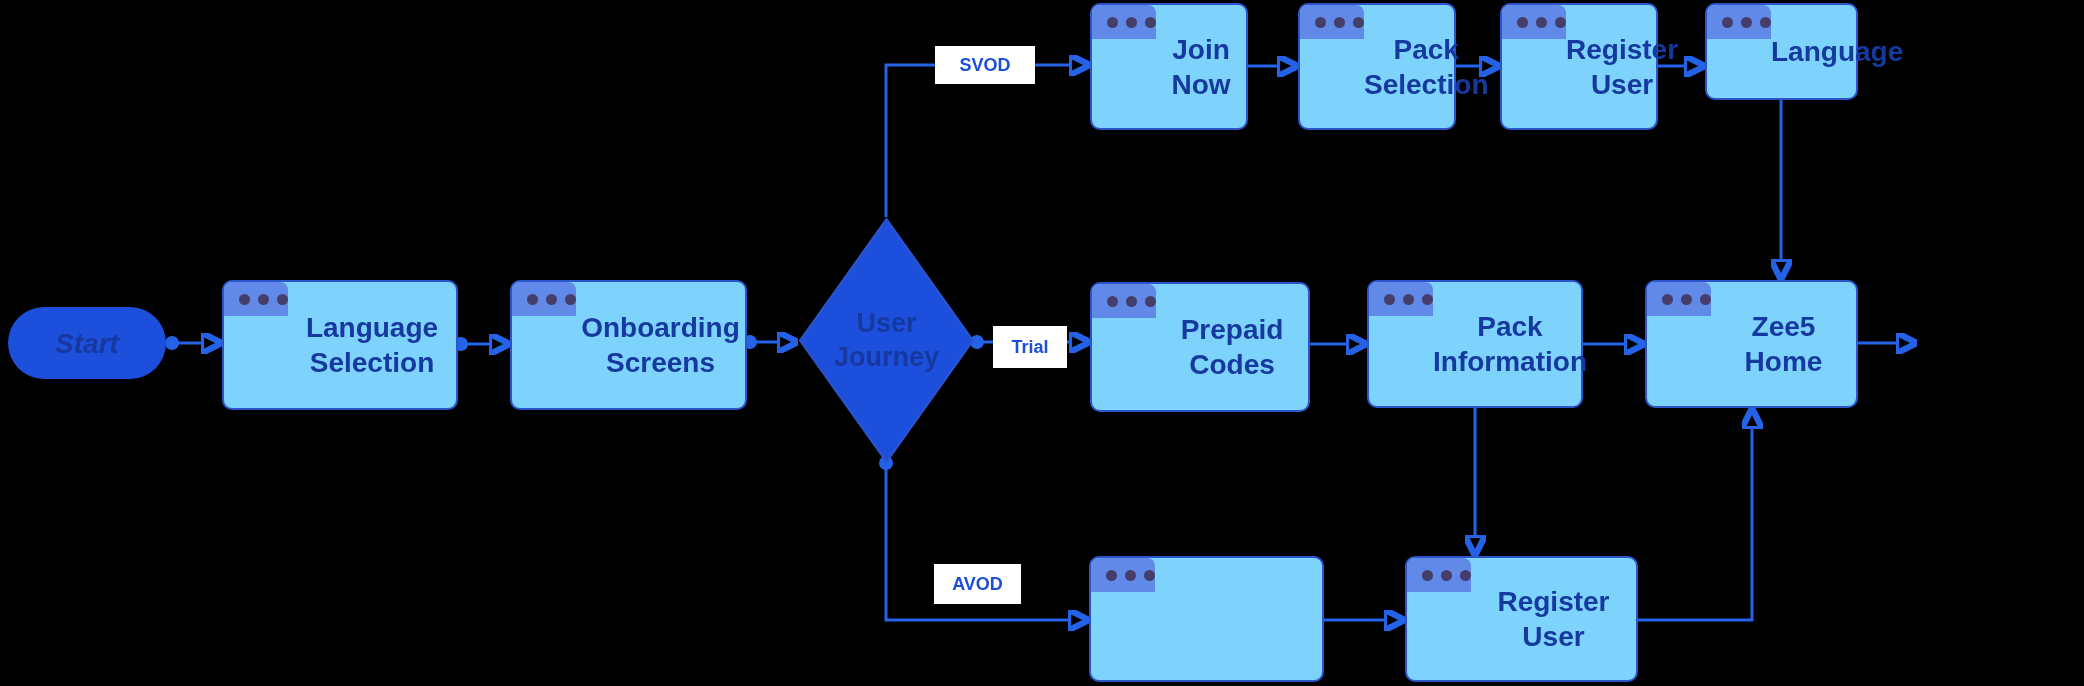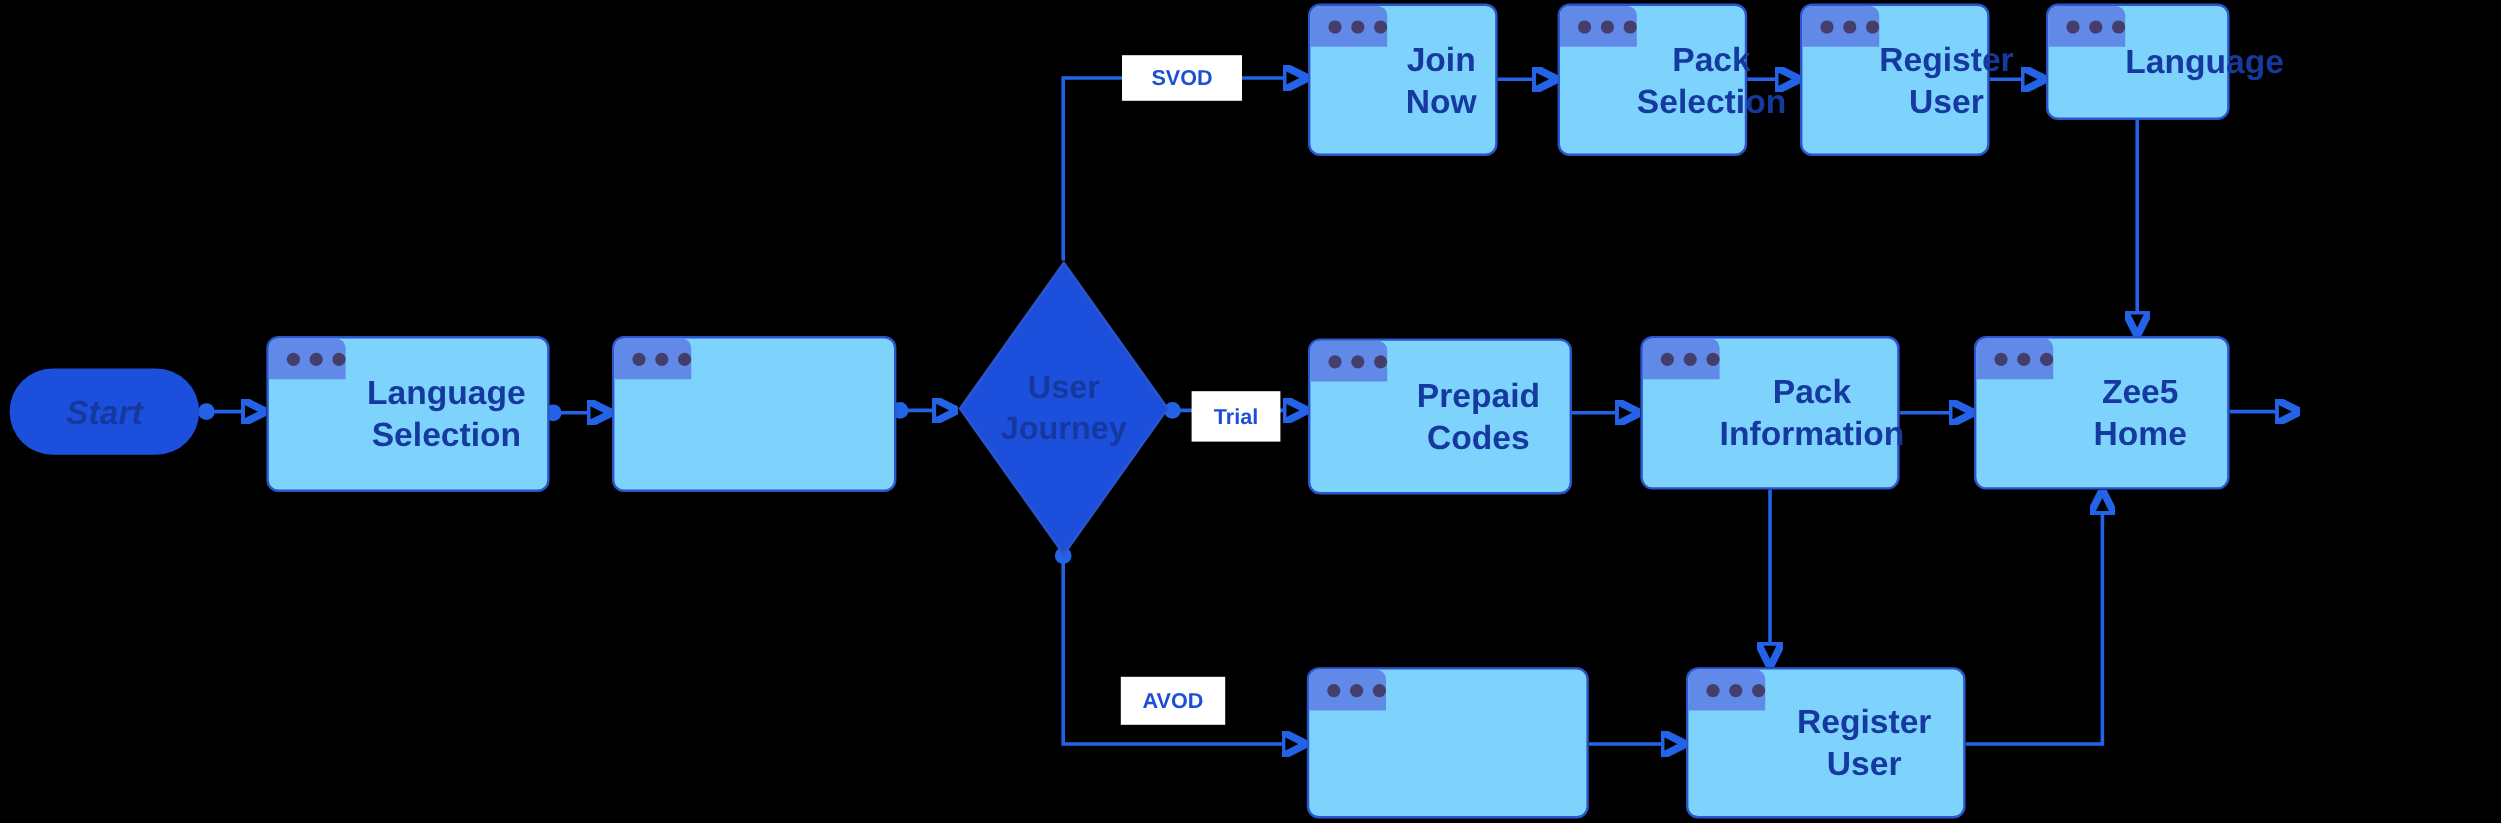--- a/index.html
+++ b/index.html
@@ -112,20 +112,24 @@
 Selection</span>
     </div>
   </div>
 
   <div class="win" style="left:510px;top:280px;width:237px;height:130px">
     <div class="win-bar">
       <span class="dot"></span>
         <span class="dot"></span>
         <span class="dot"></span>
     </div>
+    <div class="win-body">
+      <span class="node-label">Onboarding
+Screens</span>
+    </div>
   </div>
 
   <div class="diamond-wrap" style="left:798px;top:217px;width:177px;height:247px">
     <svg class="diamond-shape" viewBox="0 0 177 247">
       <polygon points="88.5,2 175,123.5 88.5,245 2,123.5"></polygon>
     </svg>
     <span class="node-label">User
 Journey</span>
   </div>
 

